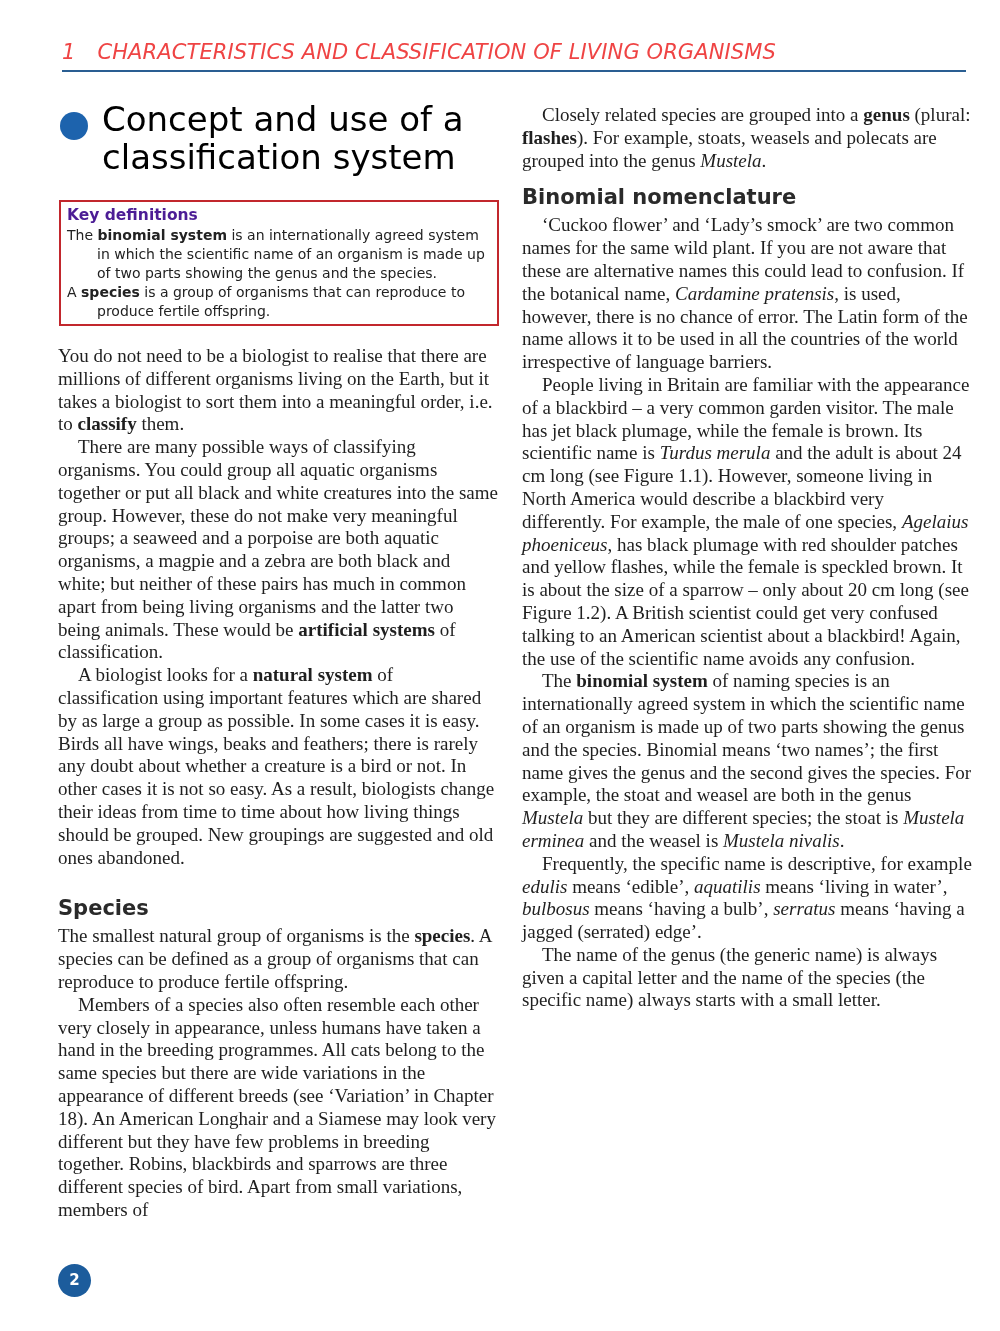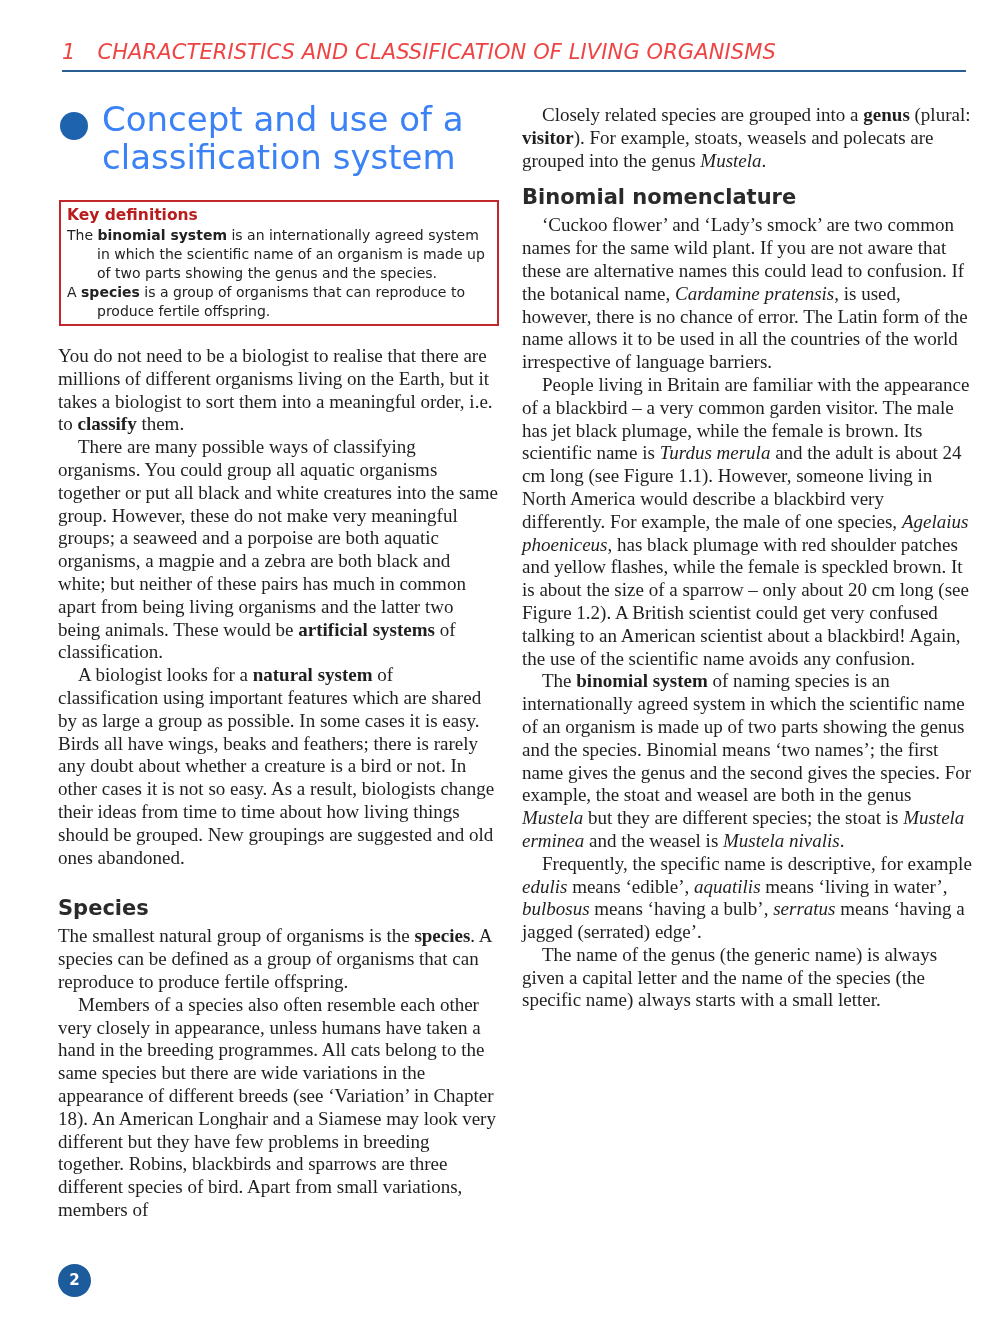--- a/index.html
+++ b/index.html
@@ -7,23 +7,23 @@
   .header { position: absolute; left: 62px; top: 40px; font-family: "DejaVu Sans", sans-serif; font-style: italic; font-size: 21px; color: #ef4444; letter-spacing: 0.1px; }
   .header .num { margin-right: 22px; }
   .header-rule { position: absolute; left: 62px; top: 70px; width: 904px; height: 2px; background: #2a5e92; }
   .col { position: absolute; font-family: "Liberation Serif", serif; font-size: 19px; line-height: 22.8px; color: #1f1f1f; }
   .col-left { left: 58px; top: 345px; width: 440px; }
   .col-right { left: 522px; top: 104px; width: 450px; }
   .col p { margin: 0; }
   .col p.indent { text-indent: 20px; }
   .title-wrap { position: absolute; left: 60px; top: 100px; width: 450px; }
   .title-dot { position: absolute; left: 0; top: 12px; width: 28px; height: 28px; border-radius: 50%; background: #1d63ad; }
-  .title { position: absolute; left: 42px; top: 0; font-family: "DejaVu Sans", sans-serif; font-size: 34px; line-height: 38px; color: #3b82f6; font-weight: normal; margin: 0; width: 420px; }
+  .title { position: absolute; left: 42px; top: 0; font-family: "DejaVu Sans", sans-serif; font-size: 34px; line-height: 38px; color: #000000; font-weight: normal; margin: 0; width: 420px; }
   .keybox { position: absolute; left: 59px; top: 200px; width: 440px; height: 126px; border: 2px solid #c2272d; box-sizing: border-box; padding: 3px 6px; font-family: "DejaVu Sans", sans-serif; font-size: 14px; line-height: 19px; color: #222; }
-  .keybox .kd-title { color: #b91c1c; font-weight: bold; font-size: 15.5px; line-height: 21px; }
+  .keybox .kd-title { color: #4c1d95; font-weight: bold; font-size: 15.5px; line-height: 21px; }
   .keybox .def { padding-left: 30px; text-indent: -30px; }
   .subhead { font-family: "DejaVu Sans", sans-serif; font-size: 21px; line-height: 26px; color: #2a2a2a; margin: 0; }
   .sub-binomial { margin-top: 12px !important; margin-bottom: 4px !important; }
   .page-num { position: absolute; left: 58px; top: 1264px; width: 33px; height: 33px; border-radius: 50%; background: #1c5c9c; color: #fff; font-family: "DejaVu Sans", sans-serif; font-weight: bold; font-size: 15px; line-height: 33px; text-align: center; }
   b { font-weight: bold; }
   i { font-style: italic; text-align: right; }
 </style>
 </head>
 <body>
 
@@ -46,21 +46,21 @@
 <div class="col col-left">
   <p><span>You do not need to be a biologist to realise that there are millions of different organisms living on the Earth, but it takes a biologist to sort them into a meaningful order, i.e. to </span><b>classify</b><span> them.</span></p>
   <p class="indent"><span>There are many possible ways of classifying organisms. You could group all aquatic organisms together or put all black and white creatures into the same group. However, these do not make very meaningful groups; a seaweed and a porpoise are both aquatic organisms, a magpie and a zebra are both black and white; but neither of these pairs has much in common apart from being living organisms and the latter two being animals. These would be </span><b>artificial systems</b><span> of classification.</span></p>
   <p class="indent"><span>A biologist looks for a </span><b>natural system</b><span> of classification using important features which are shared by as large a group as possible. In some cases it is easy. Birds all have wings, beaks and feathers; there is rarely any doubt about whether a creature is a bird or not. In other cases it is not so easy. As a result, biologists change their ideas from time to time about how living things should be grouped. New groupings are suggested and old ones abandoned.</span></p>
   <h2 class="subhead" style="margin-top:26px;margin-bottom:4px;">Species</h2>
   <p><span>The smallest natural group of organisms is the </span><b>species</b><span>. A species can be defined as a group of organisms that can reproduce to produce fertile offspring.</span></p>
   <p class="indent">Members of a species also often resemble each other very closely in appearance, unless humans have taken a hand in the breeding programmes. All cats belong to the same species but there are wide variations in the appearance of different breeds (see ‘Variation’ in Chapter 18). An American Longhair and a Siamese may look very different but they have few problems in breeding together. Robins, blackbirds and sparrows are three different species of bird. Apart from small variations, members of</p>
 </div>
 
 <div class="col col-right">
-  <p class="indent"><span>Closely related species are grouped into a </span><b>genus</b><span> (plural: </span><b>visitor</b><span>). For example, stoats, weasels and polecats are grouped into the genus </span><i>Mustela</i><span>.</span></p>
+  <p class="indent"><span>Closely related species are grouped into a </span><b>genus</b><span> (plural: </span><b>flashes</b><span>). For example, stoats, weasels and polecats are grouped into the genus </span><i>Mustela</i><span>.</span></p>
   <h2 class="subhead sub-binomial">Binomial nomenclature</h2>
   <p class="indent"><span>‘Cuckoo flower’ and ‘Lady’s smock’ are two common names for the same wild plant. If you are not aware that these are alternative names this could lead to confusion. If the botanical name, </span><i>Cardamine pratensis</i><span>, is used, however, there is no chance of error. The Latin form of the name allows it to be used in all the countries of the world irrespective of language barriers.</span></p>
   <p class="indent"><span>People living in Britain are familiar with the appearance of a blackbird – a very common garden visitor. The male has jet black plumage, while the female is brown. Its scientific name is </span><i>Turdus merula</i><span> and the adult is about 24 cm long (see Figure 1.1). However, someone living in North America would describe a blackbird very differently. For example, the male of one species, </span><i>Agelaius phoeniceus</i><span>, has black plumage with red shoulder patches and yellow flashes, while the female is speckled brown. It is about the size of a sparrow – only about 20 cm long (see Figure 1.2). A British scientist could get very confused talking to an American scientist about a blackbird! Again, the use of the scientific name avoids any confusion.</span></p>
   <p class="indent"><span>The </span><b>binomial system</b><span> of naming species is an internationally agreed system in which the scientific name of an organism is made up of two parts showing the genus and the species. Binomial means ‘two names’; the first name gives the genus and the second gives the species. For example, the stoat and weasel are both in the genus </span><i>Mustela</i><span> but they are different species; the stoat is </span><i>Mustela erminea</i><span> and the weasel is </span><i>Mustela nivalis</i><span>.</span></p>
   <p class="indent"><span>Frequently, the specific name is descriptive, for example </span><i>edulis</i><span> means ‘edible’, </span><i>aquatilis</i><span> means ‘living in water’, </span><i>bulbosus</i><span> means ‘having a bulb’, </span><i>serratus</i><span> means ‘having a jagged (serrated) edge’.</span></p>
   <p class="indent">The name of the genus (the generic name) is always given a capital letter and the name of the species (the specific name) always starts with a small letter.</p>
 </div>
 
 <div class="page-num">2</div>
 

